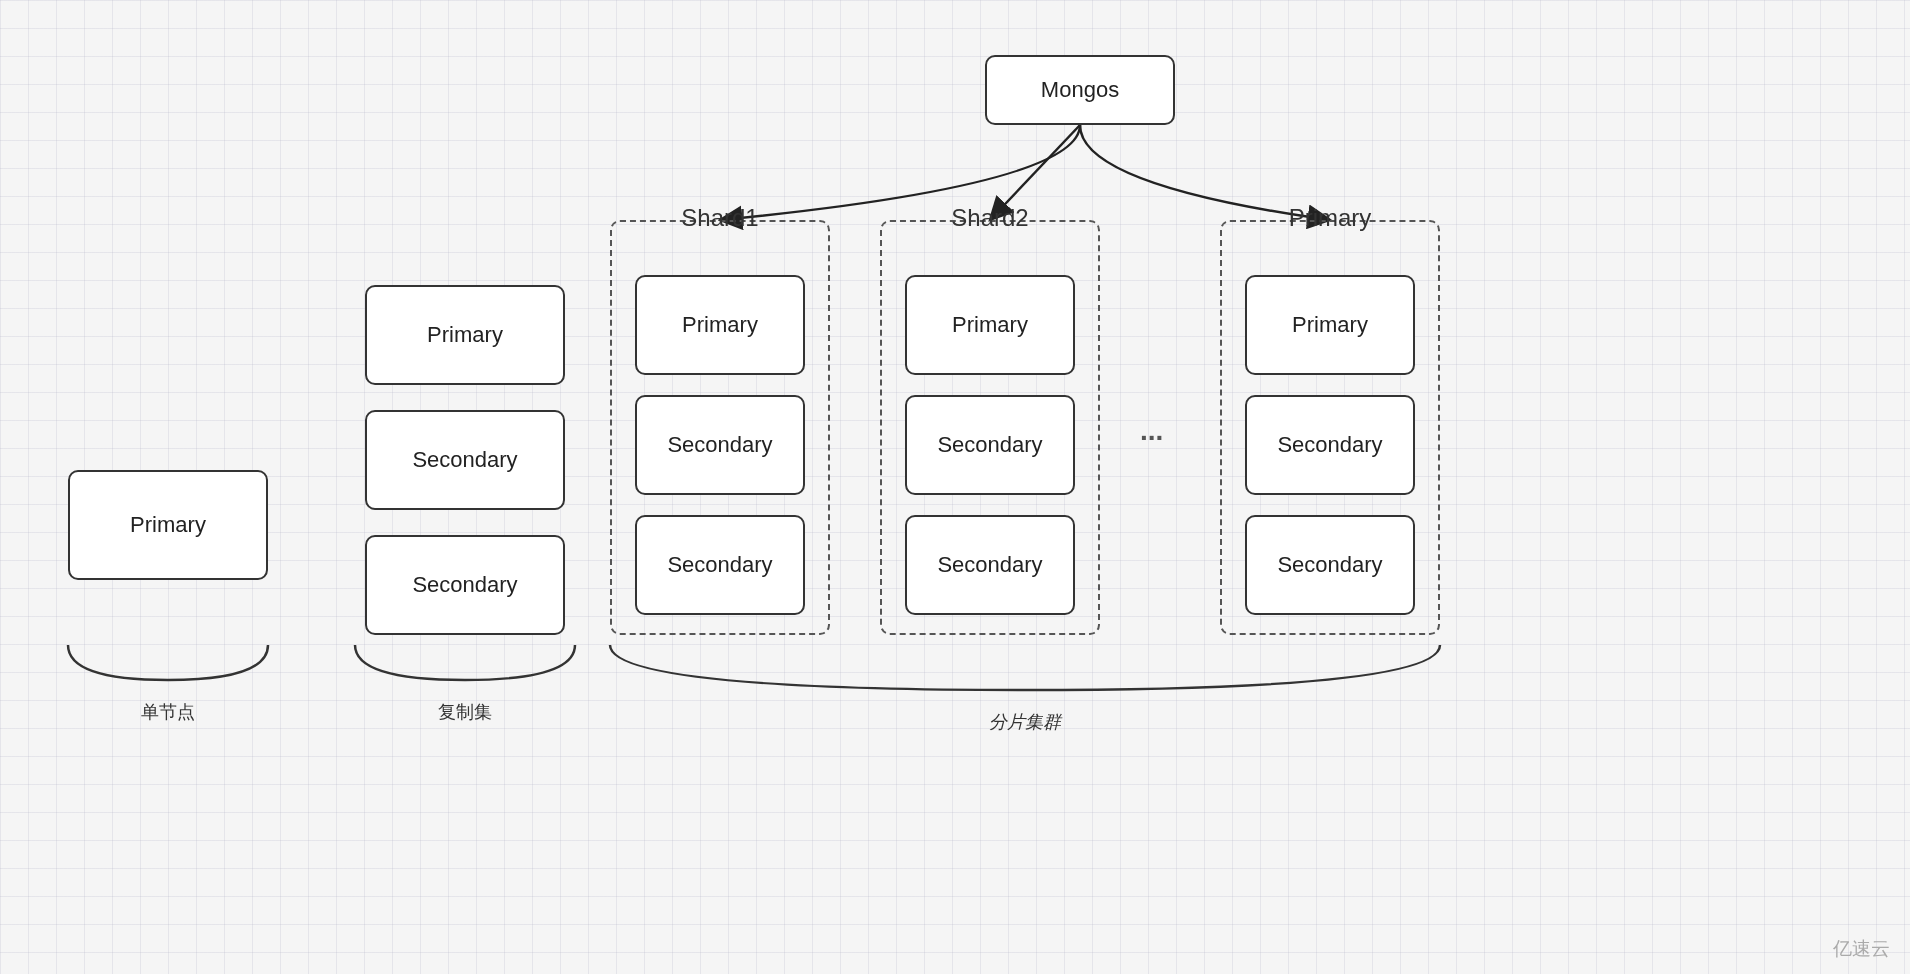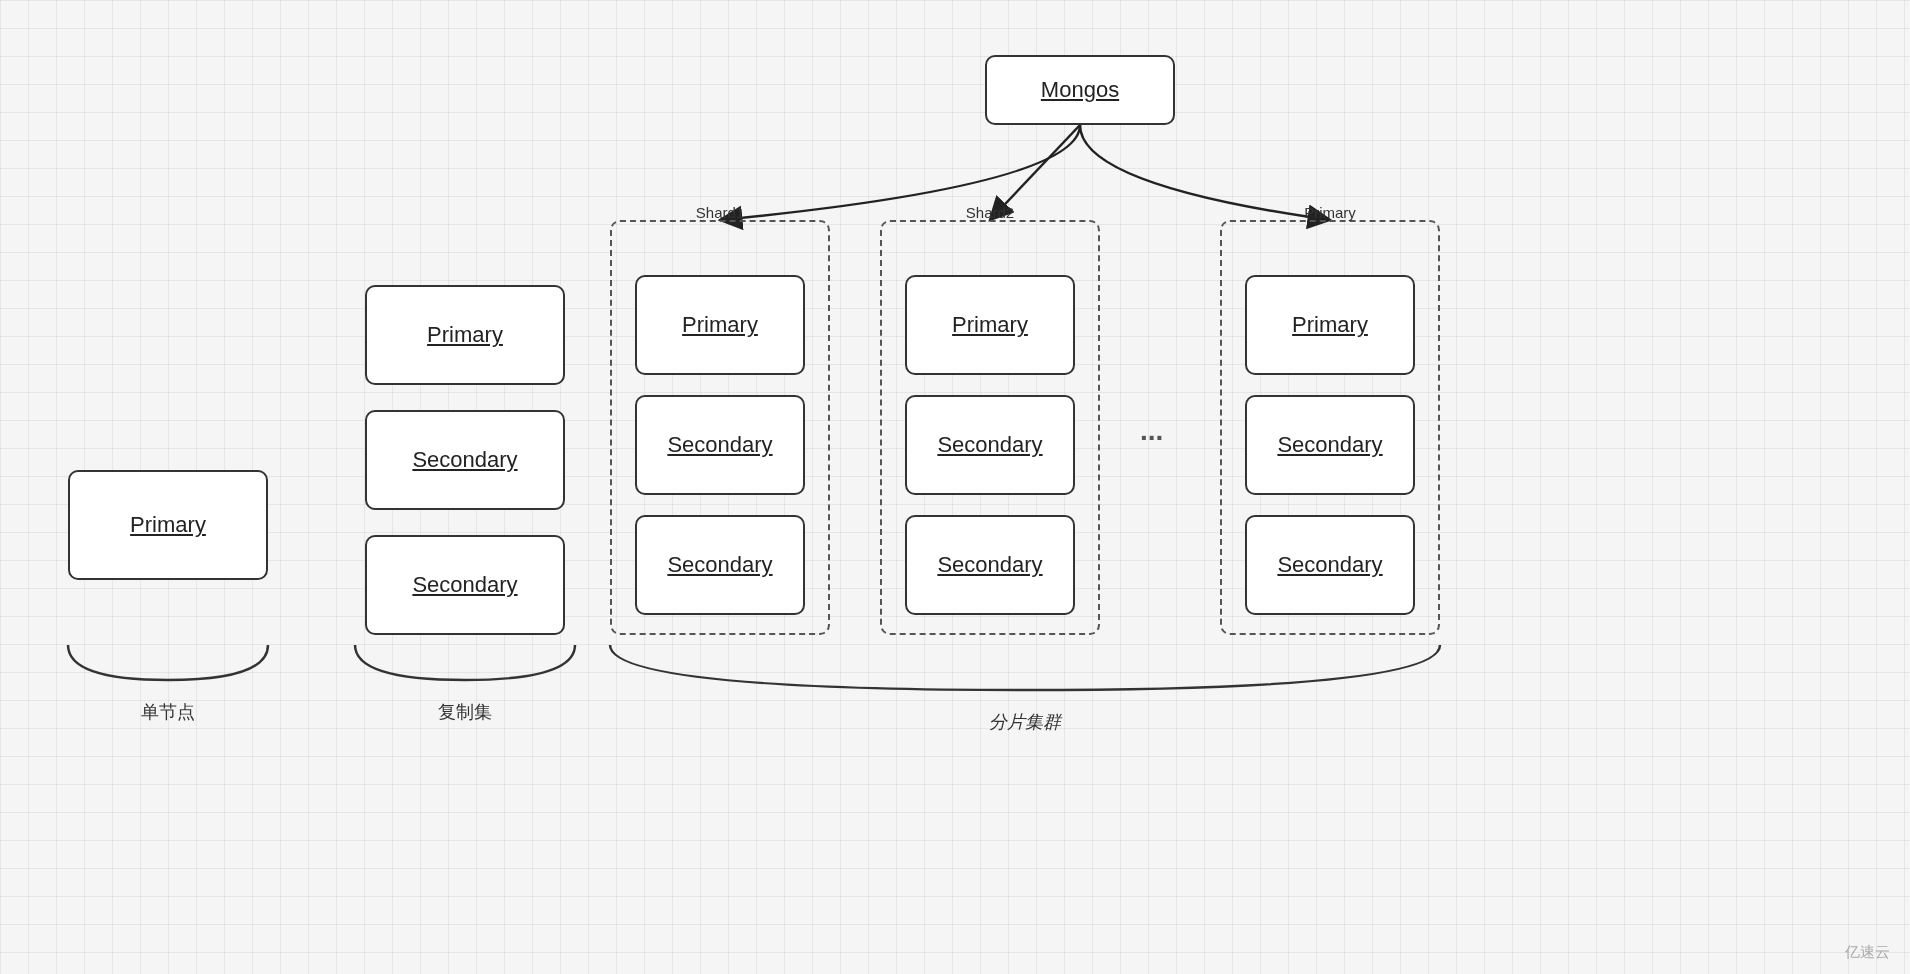--- a/index.html
+++ b/index.html
@@ -39,37 +39,36 @@
       position: absolute;
       background: white;
       border: 2px solid #333;
       border-radius: 10px;
       display: flex;
       align-items: center;
       justify-content: center;
       font-size: 22px;
       color: #222;
       font-weight: 400;
-      text-decoration: underline;
     }
 
     
     .shard-container {
       position: absolute;
       border: 2px dashed #555;
       border-radius: 10px;
       background: transparent;
     }
 
     .shard-label {
       position: absolute;
       top: -18px;
       left: 50%;
       transform: translateX(-50%);
-      font-size: 15px;
+      font-size: 24px;
       color: #333;
       background: transparent;
       white-space: nowrap;
     }
 
     
     .brace-label {
       position: absolute;
       text-align: center;
       font-size: 18px;
@@ -83,21 +82,21 @@
       width: 1910px;
       height: 974px;
       pointer-events: none;
     }
 
     
     .watermark {
       position: absolute;
       bottom: 12px;
       right: 20px;
-      font-size: 15px;
+      font-size: 19px;
       color: #aaa;
       z-index: 2;
     }
 
     
     .ellipsis {
       position: absolute;
       font-size: 28px;
       color: #555;
       font-weight: bold;

